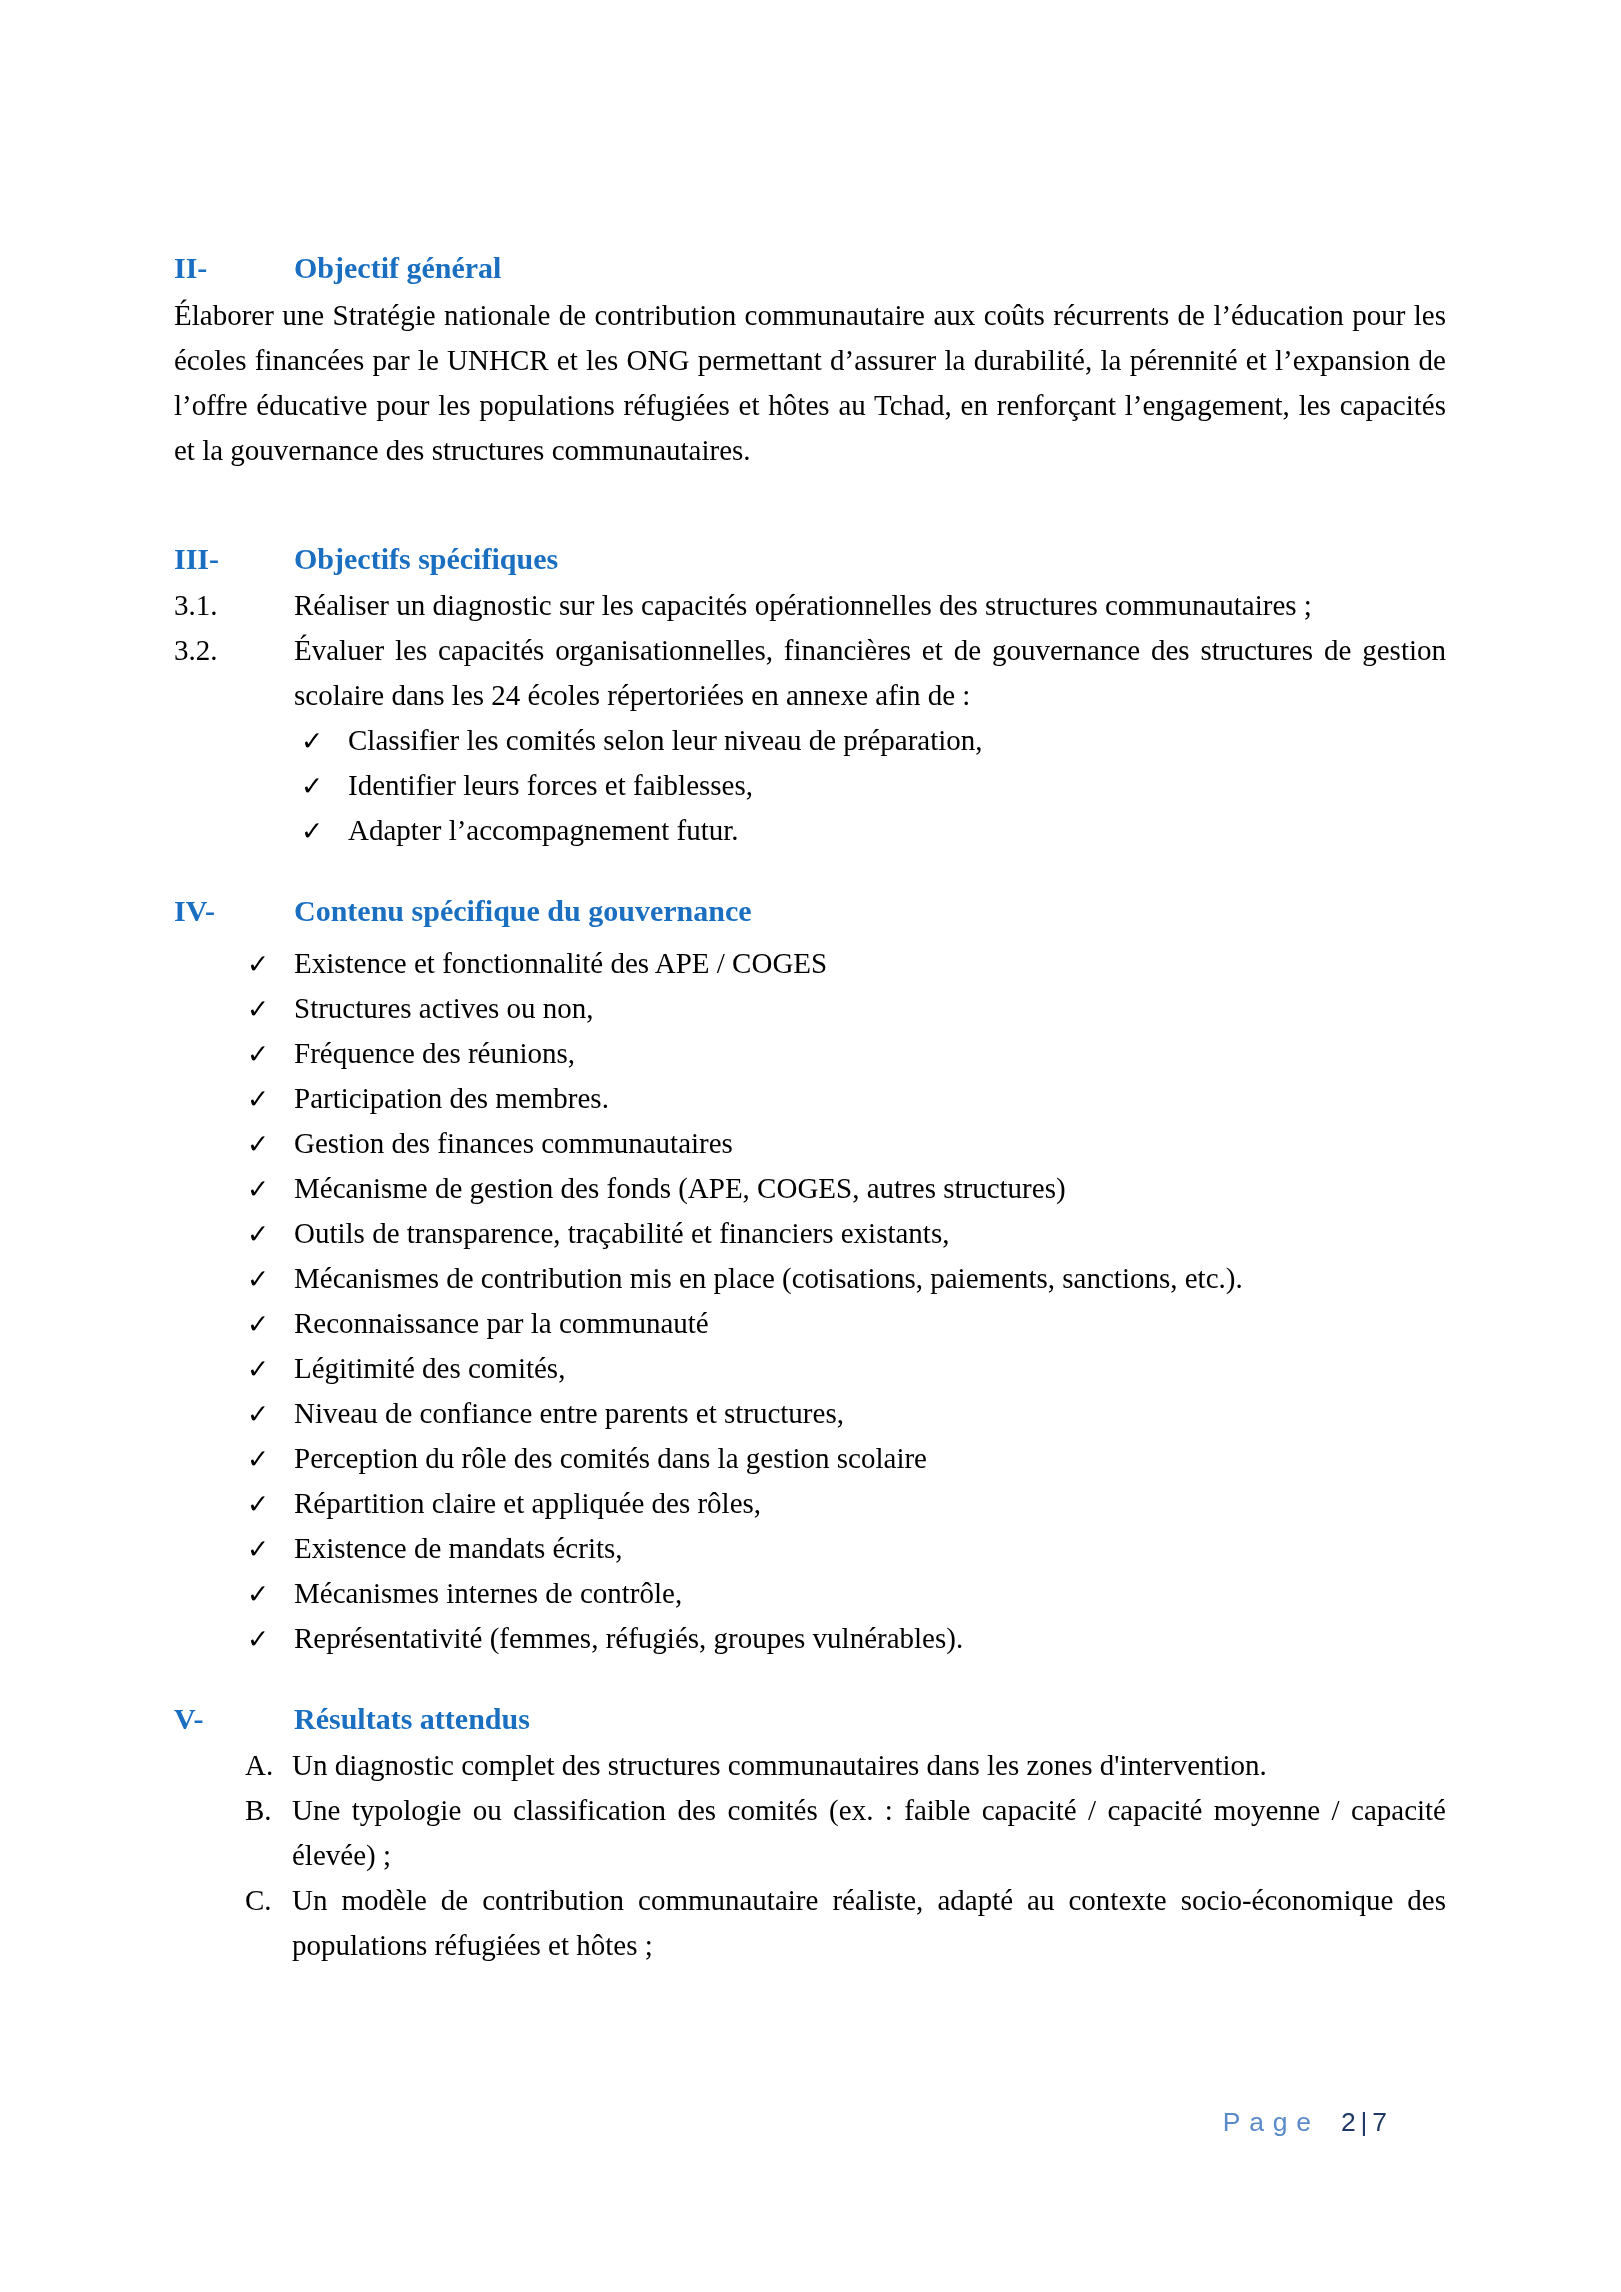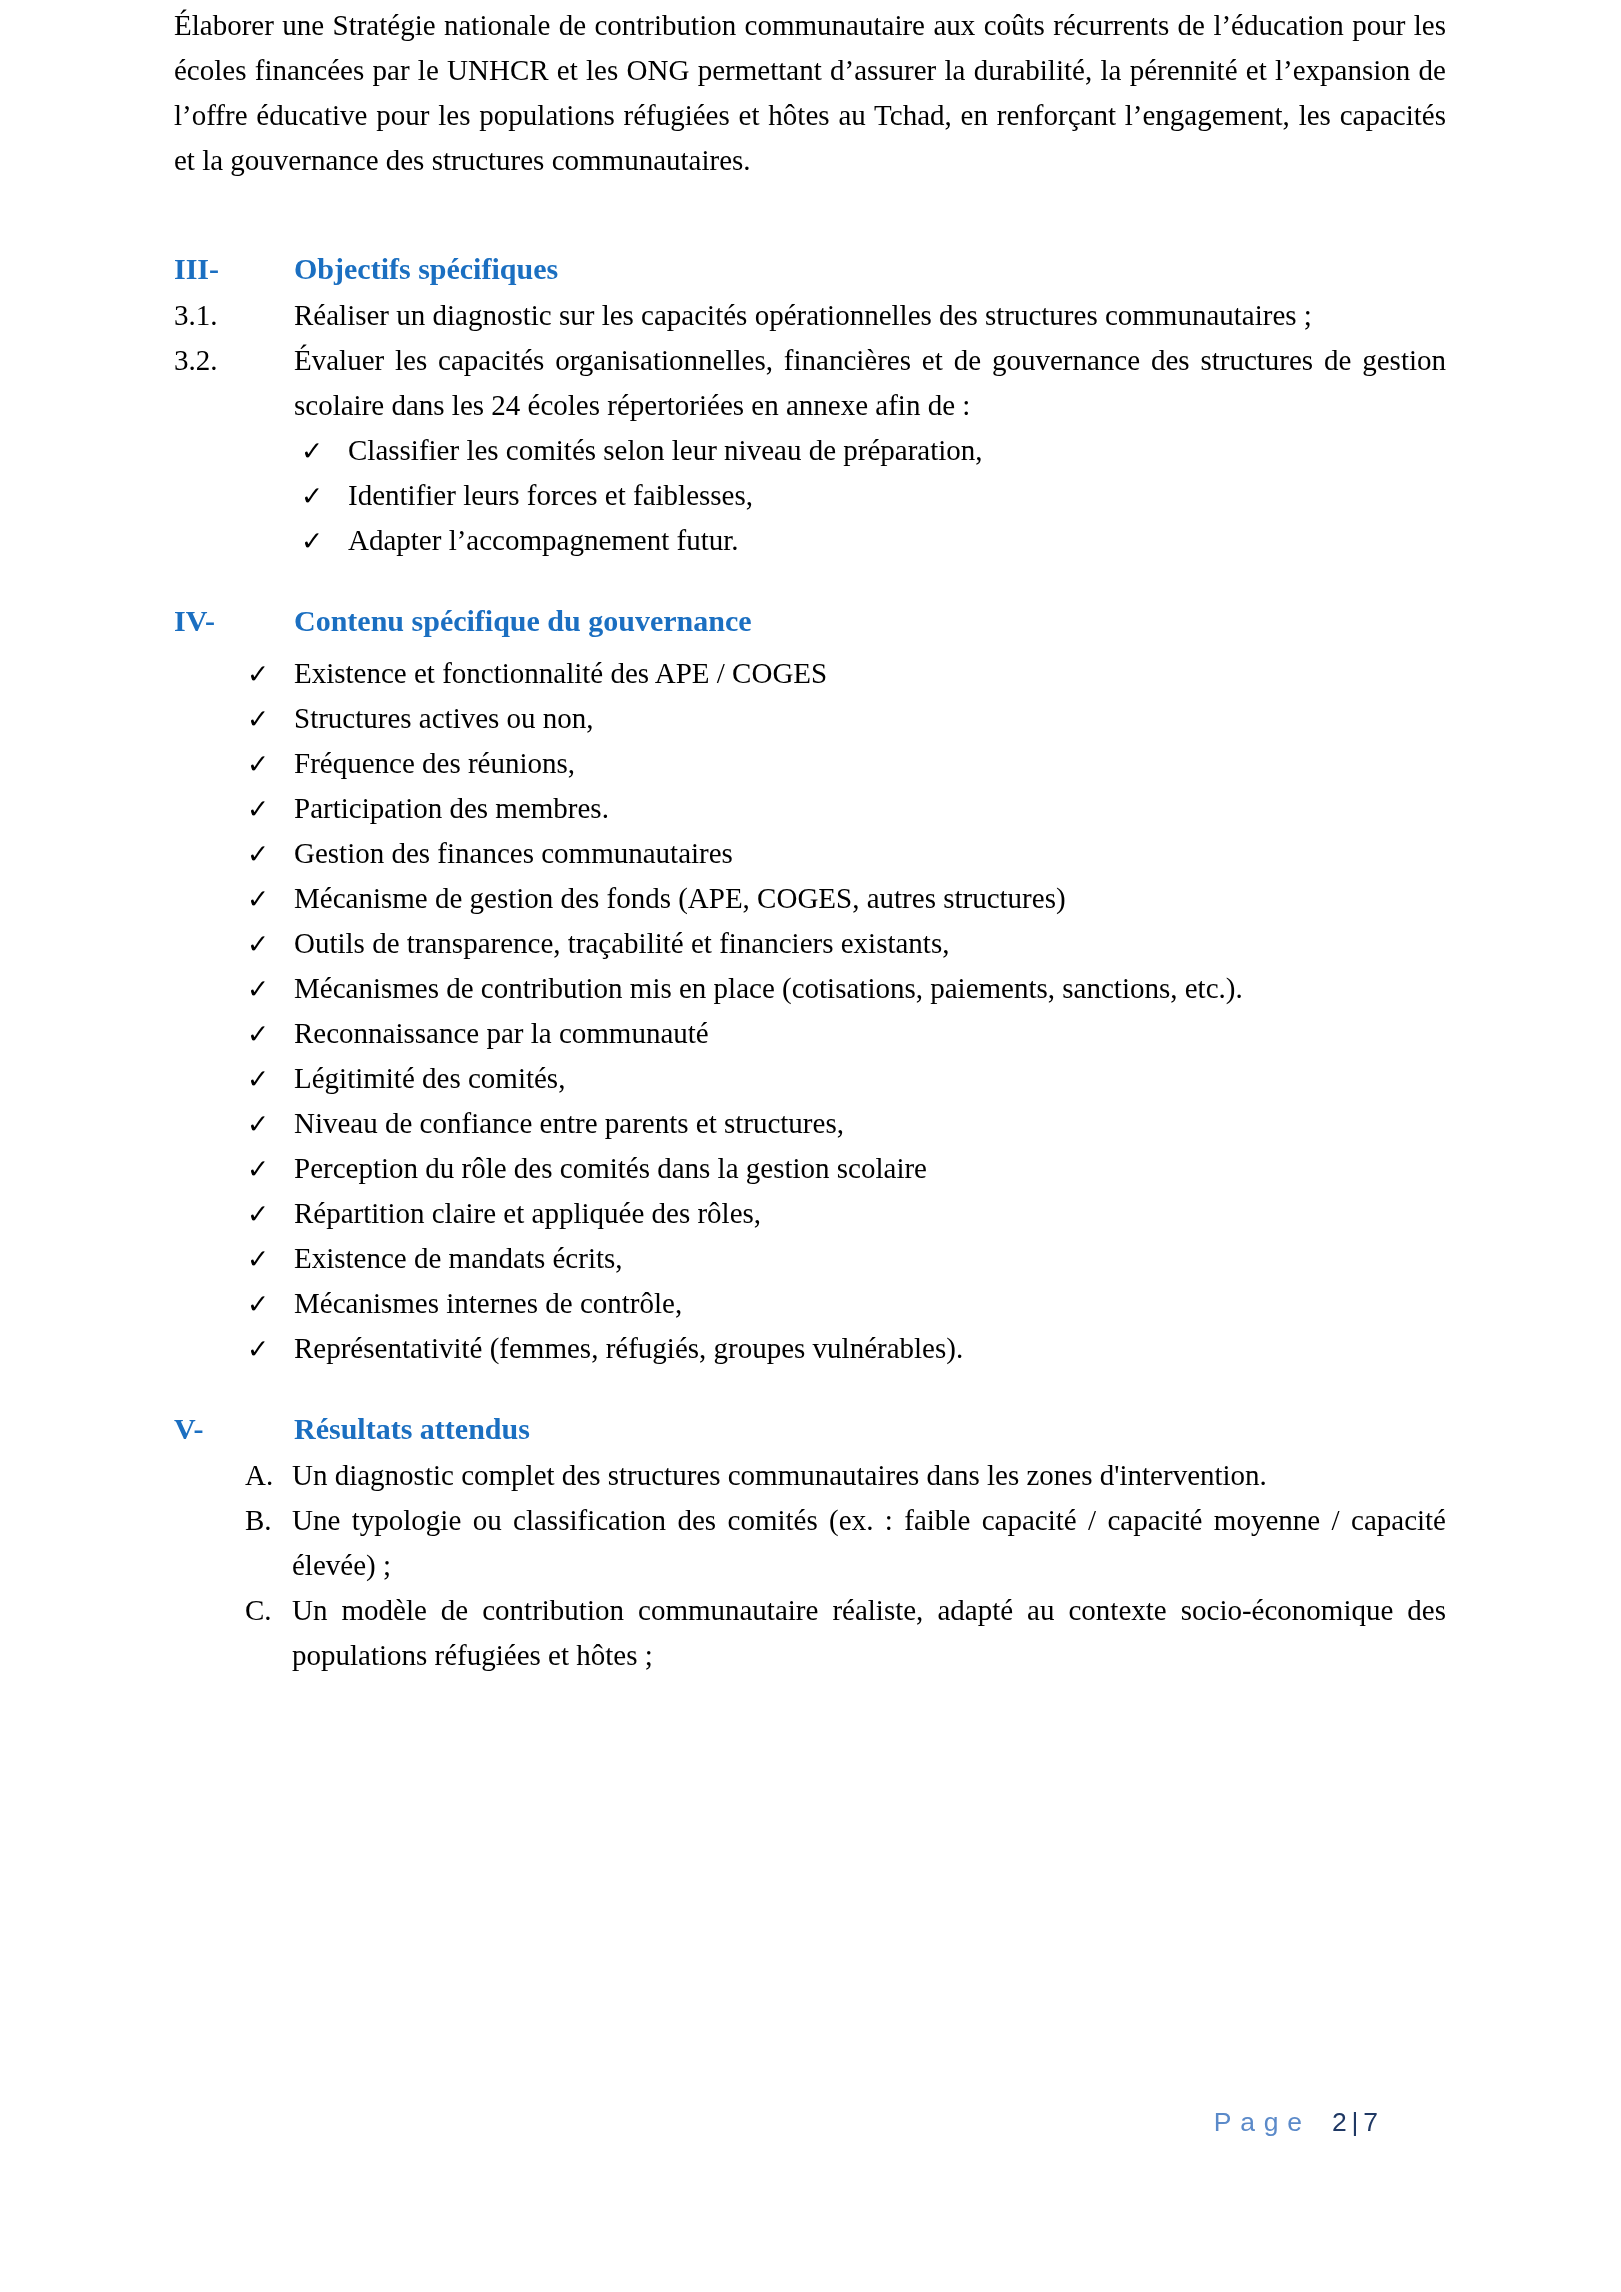--- a/index.html
+++ b/index.html
@@ -60,35 +60,39 @@
   .mt-section-iii { margin-top: 63px; }
   .mt-small { margin-top: 2px; }
   .mt-section-iv { margin-top: 35px; }
   .mt-intro { margin-top: 7.8px; }
   .mt-list { margin-top: 7.8px; }
   .mt-section-v { margin-top: 35px; }
   
   .footer {
     position: absolute;
     top: 2103px;
-    right: 238px;
+    right: 229px;
     font-family: "Liberation Sans", sans-serif;
     font-size: 26.5px;
     line-height: 39px;
     white-space: nowrap;
   }
   .footer .f-word { color: #5B8AC9; letter-spacing: 8.8px; }
   .footer .f-num  { color: #1F3864; letter-spacing: 4.9px; margin-left: 13.7px; }
 </style>
 </head>
 <body>
 
 <div class="page">
   <div class="content">
 
+    <div class="heading mt-first">
+      <span class="h-num">II-</span>
+      <span class="h-title">Objectif général</span>
+    </div>
     <div class="para">Élaborer une Stratégie nationale de contribution communautaire aux coûts récurrents de l’éducation pour les écoles financées par le UNHCR et les ONG permettant d’assurer la durabilité, la pérennité et l’expansion de l’offre éducative pour les populations réfugiées et hôtes au Tchad, en renforçant l’engagement, les capacités et la gouvernance des structures communautaires.</div>
 
     <div class="heading mt-section-iii">
       <span class="h-num">III-</span>
       <span class="h-title">Objectifs spécifiques</span>
     </div>
 
     <div class="num-item mt-small">
       <span class="n-label">3.1.</span>
       <span class="n-text">Réaliser un diagnostic sur les capacités opérationnelles des structures communautaires ;</span>

